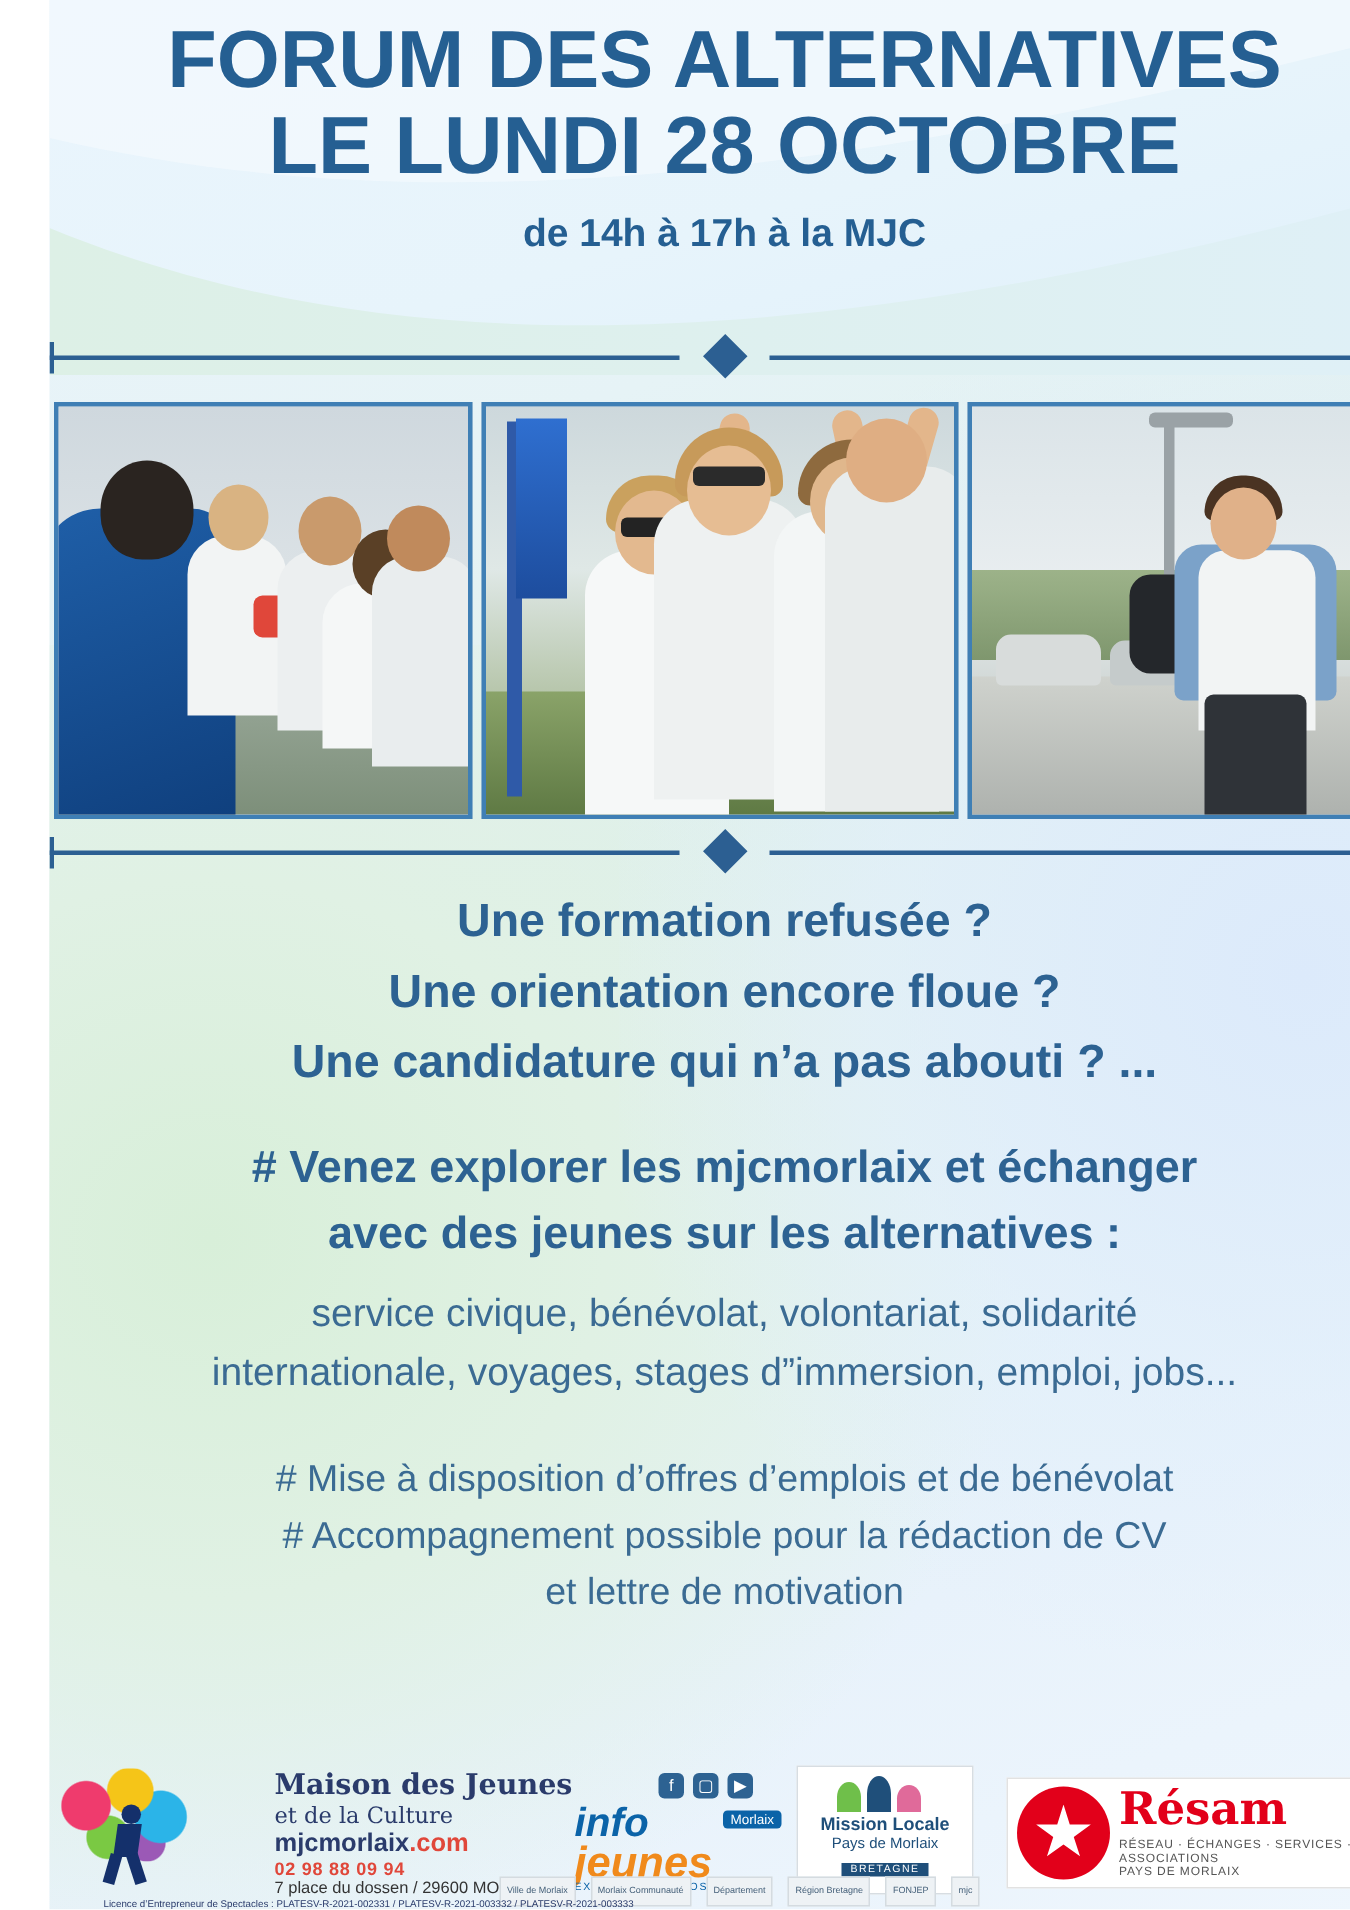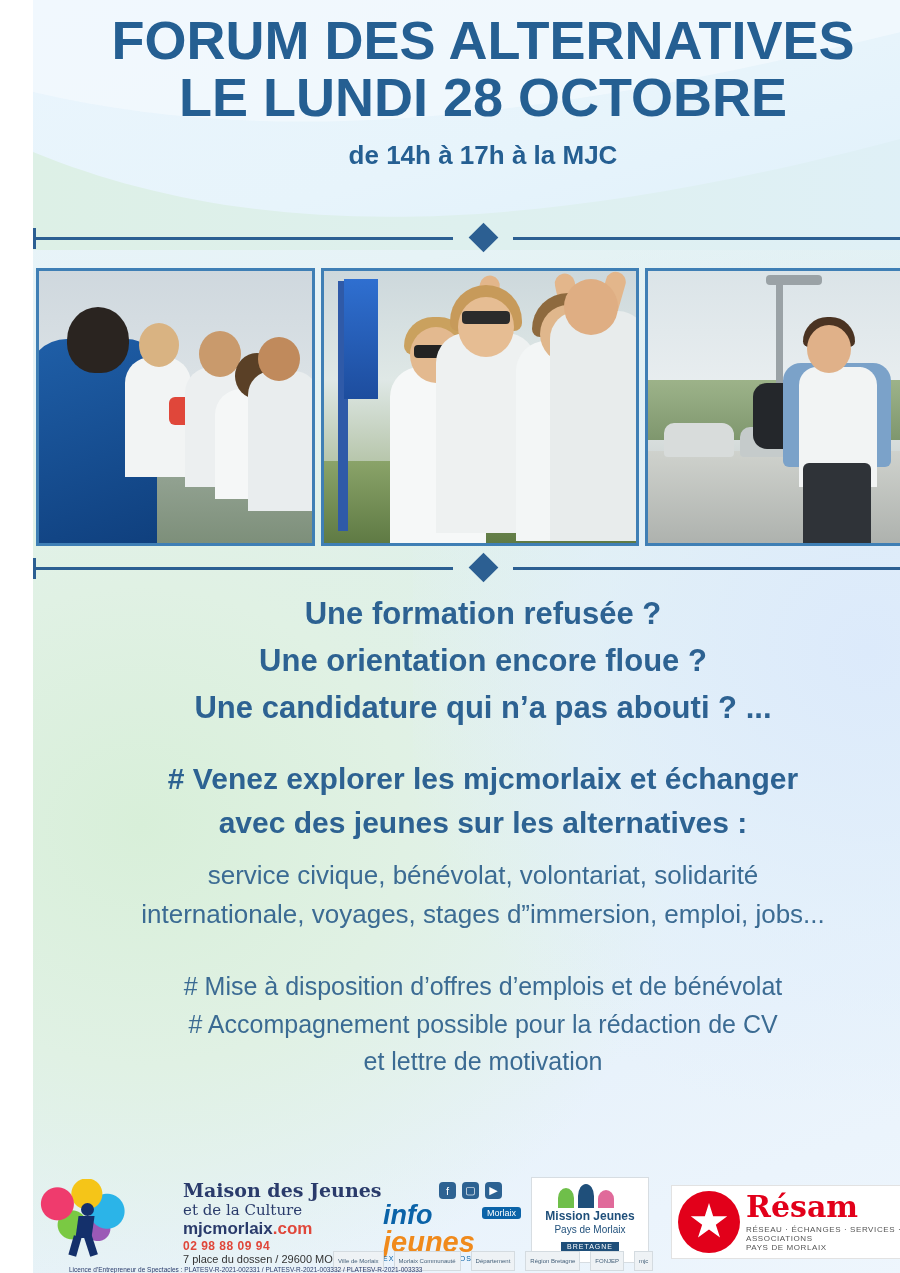--- a/index.html
+++ b/index.html
@@ -387,21 +387,21 @@
       <div class="ij-jeunes">jeunes</div>
       <div class="ij-tag">EXPLORER LES POSSIBLES</div>
     </div>
 
     <div class="logo-ml">
       <div class="ml-figs">
         <span style="left:26px; width:16px; height:20px; background:#6fbf4a;"></span>
         <span style="left:46px; width:16px; height:24px; background:#1f4f7a;"></span>
         <span style="left:66px; width:16px; height:18px; background:#e06a9a;"></span>
       </div>
-      <div class="ml-t1">Mission Jeunes</div>
+      <div class="ml-t1">Mission Locale</div>
       <div class="ml-t2">Pays de Morlaix</div>
       <div class="ml-t3">BRETAGNE</div>
     </div>
 
     <div class="logo-resam">
       <div class="resam-badge">
           <div class="star"></div>
         </div>
       <div class="resam-txt">
         <div class="resam-name">Résam</div>

